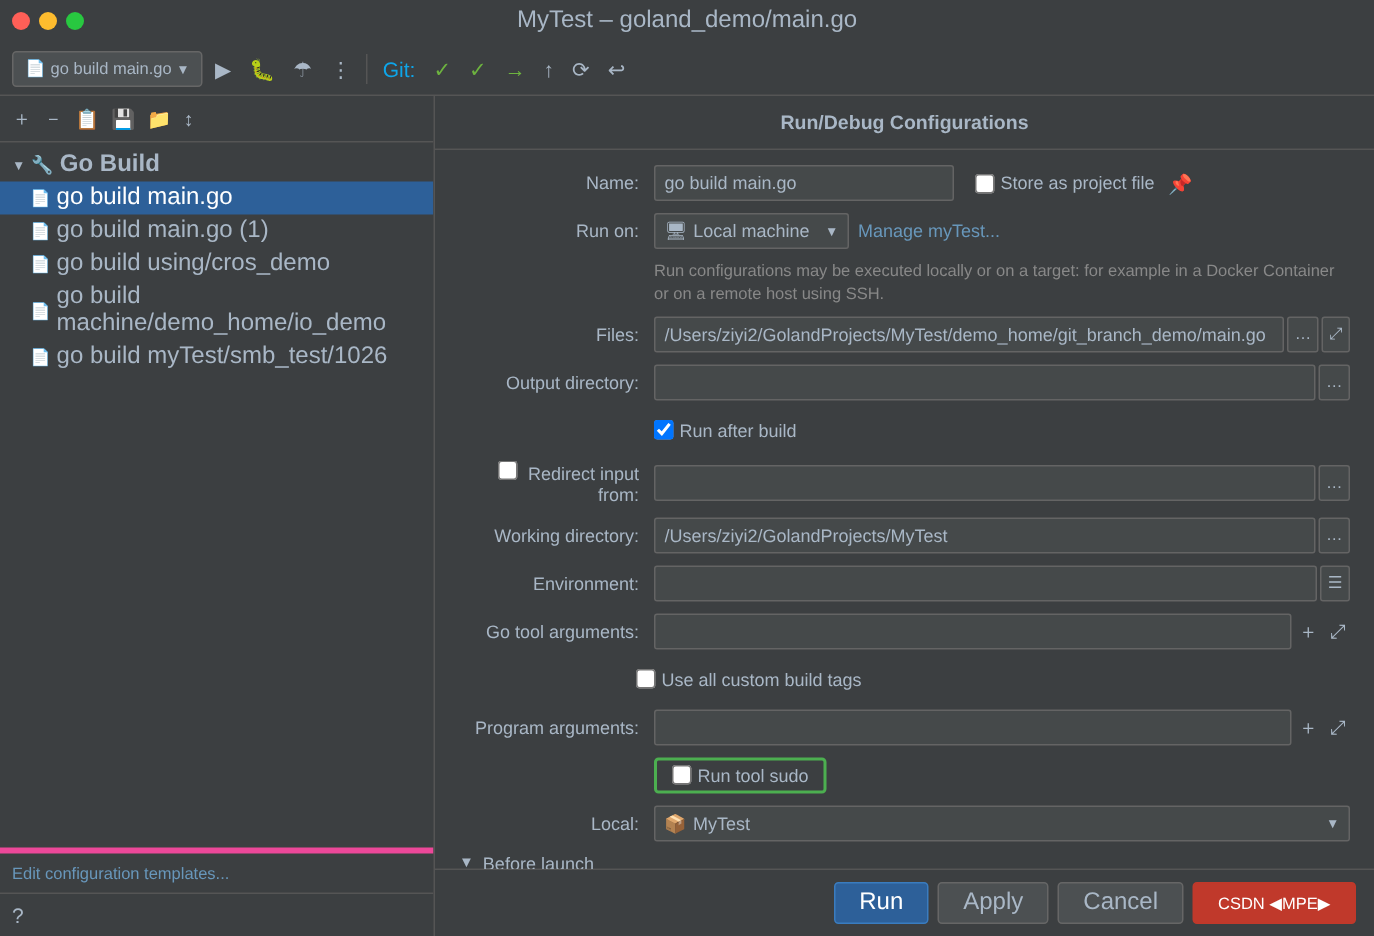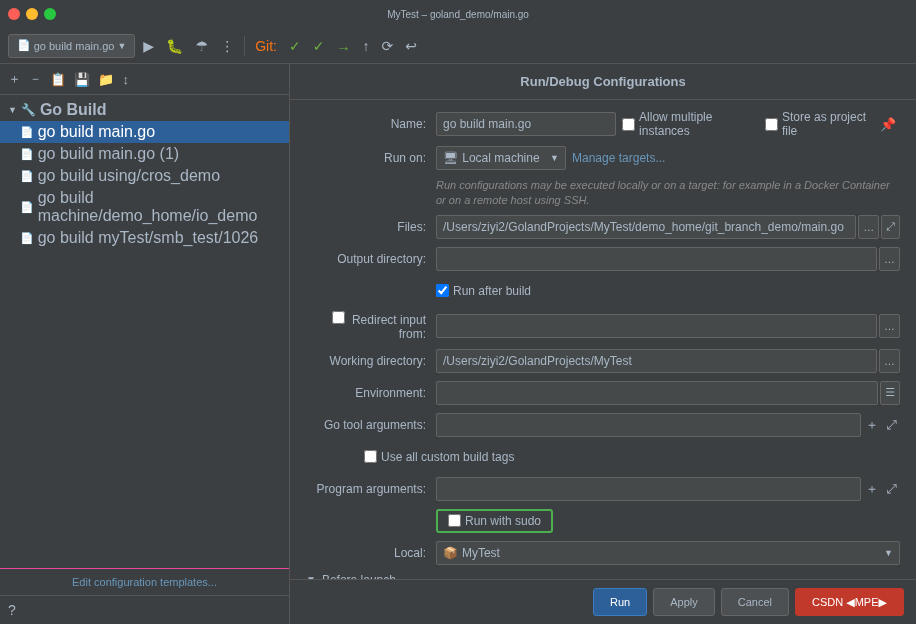--- a/index.html
+++ b/index.html
@@ -20,21 +20,21 @@
       background: #3c3f41;
       height: 28px;
       display: flex;
       align-items: center;
       justify-content: center;
       position: relative;
       flex-shrink: 0;
     }
     .title-bar-title {
       color: #a9b7c6;
-      font-size: 10px;
+      font-size: 16px;
     }
     .traffic-lights {
       position: absolute;
       left: 8px;
       display: flex;
       gap: 6px;
       align-items: center;
     }
     .traffic-light {
       width: 12px;
@@ -136,22 +136,21 @@
     .tree-item.selected { background: #2d6099; color: #fff; }
     .tree-item .label { font-size: 16px; }
     .tree-group {
       font-weight: bold;
       color: #a9b7c6;
     }
     .tree-indent-1 { padding-left: 20px; }
 
     .sidebar-footer {
       padding: 6px 8px;
-      border-top: 1px solid #ec4899;
-      text-align: center;
+      border-top: 4px solid #ec4899;
     }
     .sidebar-footer a {
       color: #6897bb;
       text-decoration: none;
       font-size: 11px;
     }
     .sidebar-question {
       padding: 6px 8px;
       border-top: 1px solid #555;
       color: #a9b7c6;
@@ -235,21 +234,20 @@
       cursor: pointer;
       min-width: 130px;
     }
     .dropdown-btn .arrow { font-size: 9px; margin-left: auto; }
     .hint-text {
       font-size: 11px;
       color: #888;
       line-height: 1.4;
       margin-left: 130px;
       margin-bottom: 6px;
-      font-style: italic;
     }
     .input-with-btn {
       display: flex;
       align-items: flex-start;
       flex: 1;
       gap: 2px;
     }
     .input-browse-btn {
       background: #45494a;
       border: 1px solid #646464;
@@ -311,21 +309,21 @@
       gap: 6px;
       border-top: 1px solid #555;
       flex-shrink: 0;
     }
     .btn {
       background: #4c5052;
       border: 1px solid #666;
       border-radius: 3px;
       color: #a9b7c6;
       padding: 4px 16px;
-      font-size: 11px;
+      font-size: 16px;
       cursor: pointer;
       height: 28px;
     }
     .btn-primary {
       background: #2d6099;
       border-color: #3a7cbf;
       color: #fff;
     }
     .btn-csdn {
       background: #c0392b;
@@ -360,21 +358,21 @@
   <div class="toolbar-item">
     <span>📄</span>
     <span>go build main.go</span>
     <span style="font-size:9px">▼</span>
   </div>
   <button class="toolbar-icon-btn" title="Run">▶</button>
   <button class="toolbar-icon-btn" title="Debug" style="color:#6db33f">🐛</button>
   <button class="toolbar-icon-btn" title="Coverage" style="color:#a9b7c6">☂</button>
   <button class="toolbar-icon-btn">⋮</button>
   <div class="toolbar-sep"></div>
-  <button class="toolbar-icon-btn" style="color:#f97316;cursor:default">
+  <button class="toolbar-icon-btn" style="color:#0ea5e9;cursor:default">
     <span>Git:</span>
   </button>
   <button class="toolbar-icon-btn" style="color:#6db33f">✓</button>
   <button class="toolbar-icon-btn" style="color:#6db33f">✓</button>
   <button class="toolbar-icon-btn" style="color:#6db33f">→</button>
   <button class="toolbar-icon-btn">↑</button>
   <button class="toolbar-icon-btn">⟳</button>
   <button class="toolbar-icon-btn">↩</button>
 </div>
 
@@ -426,42 +424,38 @@
 
   <div class="dialog">
     <div class="dialog-title">Run/Debug Configurations</div>
 
     <div class="dialog-body">
 
       <div class="form-row">
         <span class="form-label">Name:</span>
         <div class="form-control">
           <input type="text" class="text-input" style="width: 200px;" value="go build main.go">
-          <label class="allow-multi checkbox-label">
-            <input type="checkbox" style="">
-            <span>Allow multiple instances</span>
-          </label>
           <label class="store-project checkbox-label" style="margin-left:8px">
             <input type="checkbox" style="">
             <span>Store as project file</span>
           </label>
           <button class="icon-btn-small">📌</button>
         </div>
       </div>
 
       <div class="form-row">
         <span class="form-label">Run on:</span>
         <div class="form-control">
           <div class="dropdown-btn">
             <span>🖥</span>
             <span>Local machine</span>
             <span class="arrow">▼</span>
           </div>
           <a href="#" style="color:#6897bb;font-size:12px;text-decoration:none">
-            <span>Manage targets...</span>
+            <span>Manage myTest...</span>
           </a>
         </div>
       </div>
 
       <div class="hint-text">Run configurations may be executed locally or on a target: for example in a Docker Container or on a remote host using SSH.</div>
 
       <div class="form-row">
         <span class="form-label">Files:</span>
         <div class="input-with-btn">
           <input type="text" class="text-input full" value="/Users/ziyi2/GolandProjects/MyTest/demo_home/git_branch_demo/main.go" style="">
@@ -514,40 +508,40 @@
 
       <div class="form-row">
         <span class="form-label">Go tool arguments:</span>
         <div class="input-with-add">
           <input type="text" class="text-input full" value="" style="">
           <button class="icon-btn-small">＋</button>
           <button class="icon-btn-small">⤢</button>
         </div>
       </div>
 
-      <div class="form-row" style="margin-left:58px">
+      <div class="form-row" style="margin-left:118px">
         <label class="checkbox-label">
           <input type="checkbox" style="">
           <span>Use all custom build tags</span>
         </label>
       </div>
 
       <div class="form-row">
         <span class="form-label">Program arguments:</span>
         <div class="input-with-add">
           <input type="text" class="text-input full" value="" style="">
           <button class="icon-btn-small">＋</button>
           <button class="icon-btn-small">⤢</button>
         </div>
       </div>
 
       <div class="run-sudo-container">
         <div class="run-sudo-box">
           <input type="checkbox" style="">
-          <span>Run with sudo</span>
+          <span>Run tool sudo</span>
         </div>
       </div>
 
       <div class="form-row">
         <span class="form-label">Local:</span>
         <div class="dropdown-btn" style="flex:1">
           <span>📦</span>
           <span>MyTest</span>
           <span class="arrow">▼</span>
         </div>

